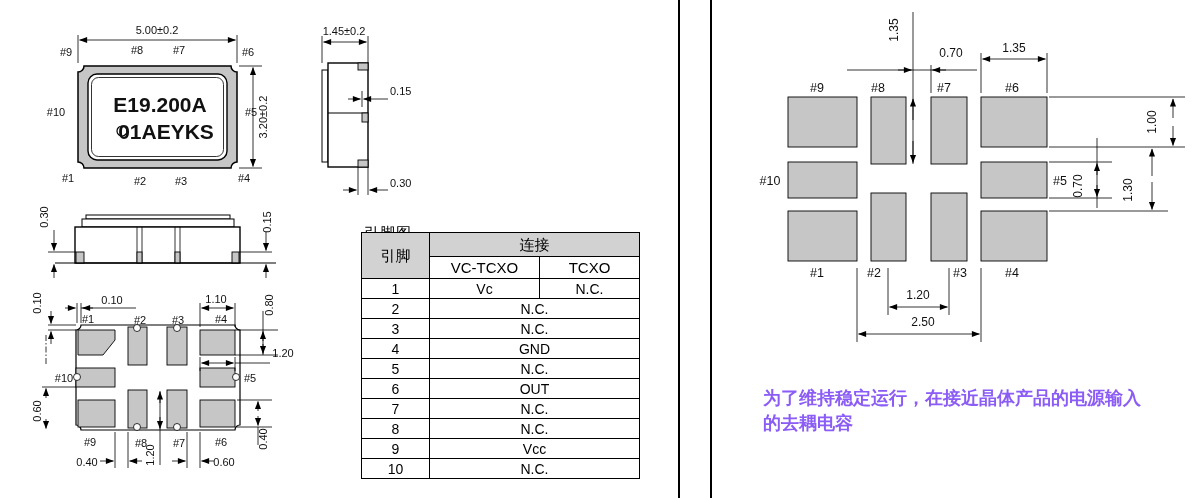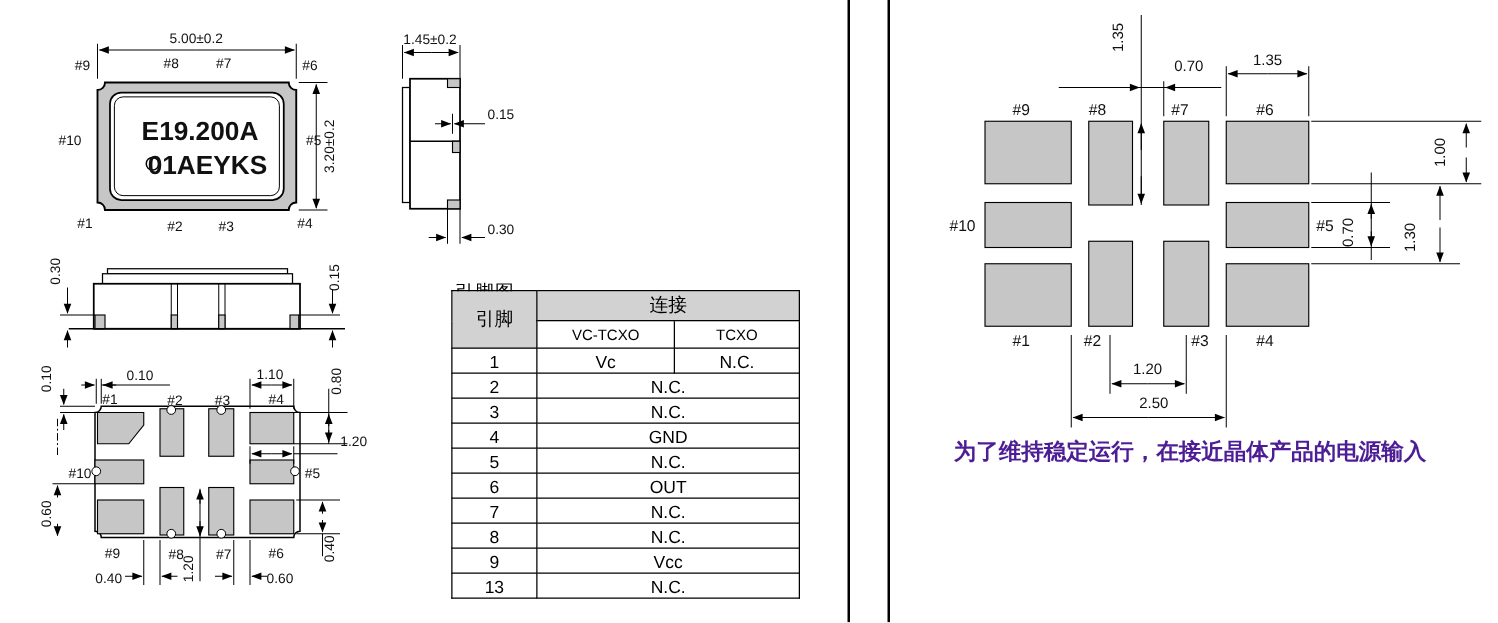--- a/index.html
+++ b/index.html
@@ -17,25 +17,25 @@
   .pad{fill:#c6c6c6;stroke:#000;stroke-width:0.9;}
   .bodyfill{fill:#c6c6c6;stroke:#000;stroke-width:1.5;}
   .white{fill:#fff;stroke:#000;}
   
   .pin-title{position:absolute;left:364px;top:210px;font-size:15px;letter-spacing:1px;margin-top:14px;}
   table.pintable{position:absolute;left:361px;top:232px;border-collapse:collapse;table-layout:fixed;}
   table.pintable td{border:1.6px solid #000;text-align:center;vertical-align:middle;
                     font-size:14px;padding:0;line-height:1;}
   table.pintable td.hdr{background:#d2d2d2;font-size:15px;}
   table.pintable tr.h1 td{height:23px;}
-  table.pintable tr.h2 td{height:21px;font-size:12px;}
+  table.pintable tr.h2 td{height:21px;font-size:15px;}
   table.pintable tr.datarow td{height:19px;}
   
-  .note{position:absolute;left:763px;top:349px;width:424px;font-size:18px;line-height:24.5px;
-        font-weight:600;color:#4c1d95;}
+  .note{position:absolute;left:763px;top:386px;width:424px;font-size:18px;line-height:24.5px;
+        font-weight:600;color:#8b5cf6;}
 </style>
 </head>
 <body>
 
 <div id="screen">
 
   <svg class="abs" style="left:30px;top:15px" width="260" height="185" viewBox="0 0 260 185">
     <defs>
       <marker id="mA" viewBox="0 0 10 10" refX="9.5" refY="5" markerWidth="10" markerHeight="8" orient="auto" markerUnits="userSpaceOnUse">
           <path d="M0,1.2 L10,5 L0,8.8 z" fill="#000"></path>
@@ -283,21 +283,21 @@
     </tr>
     <tr class="datarow">
       <td>8</td>
       <td colspan="2">N.C.</td>
     </tr>
     <tr class="datarow">
       <td>9</td>
       <td colspan="2">Vcc</td>
     </tr>
     <tr class="datarow">
-      <td>13</td>
+      <td>10</td>
       <td colspan="2">N.C.</td>
     </tr>
   </tbody>
     </table>
 
   <div class="vline" style="left:678px"></div>
   <div class="vline" style="left:710px"></div>
 
   <svg class="abs" style="left:720px;top:10px" width="478" height="340" viewBox="0 0 478 340">
     <defs>
@@ -371,15 +371,16 @@
 
     <line class="thin" x1="137" y1="258" x2="137" y2="332"></line>
     <line class="thin" x1="261" y1="258" x2="261" y2="332"></line>
     <line class="thin" x1="199" y1="324" x2="138.5" y2="324" marker-end="url(#mE)"></line>
     <line class="thin" x1="199" y1="324" x2="259.5" y2="324" marker-end="url(#mE)"></line>
     <text class="dimtxt" style="font-size:12px" x="203" y="316" text-anchor="middle">2.50</text>
   </svg>
 
   <div class="note">
     <div>为了维持稳定运行，在接近晶体产品的电源输入</div>
+    <div>的去耦电容</div>
   </div>
 
 </div>
 
 </body></html>

